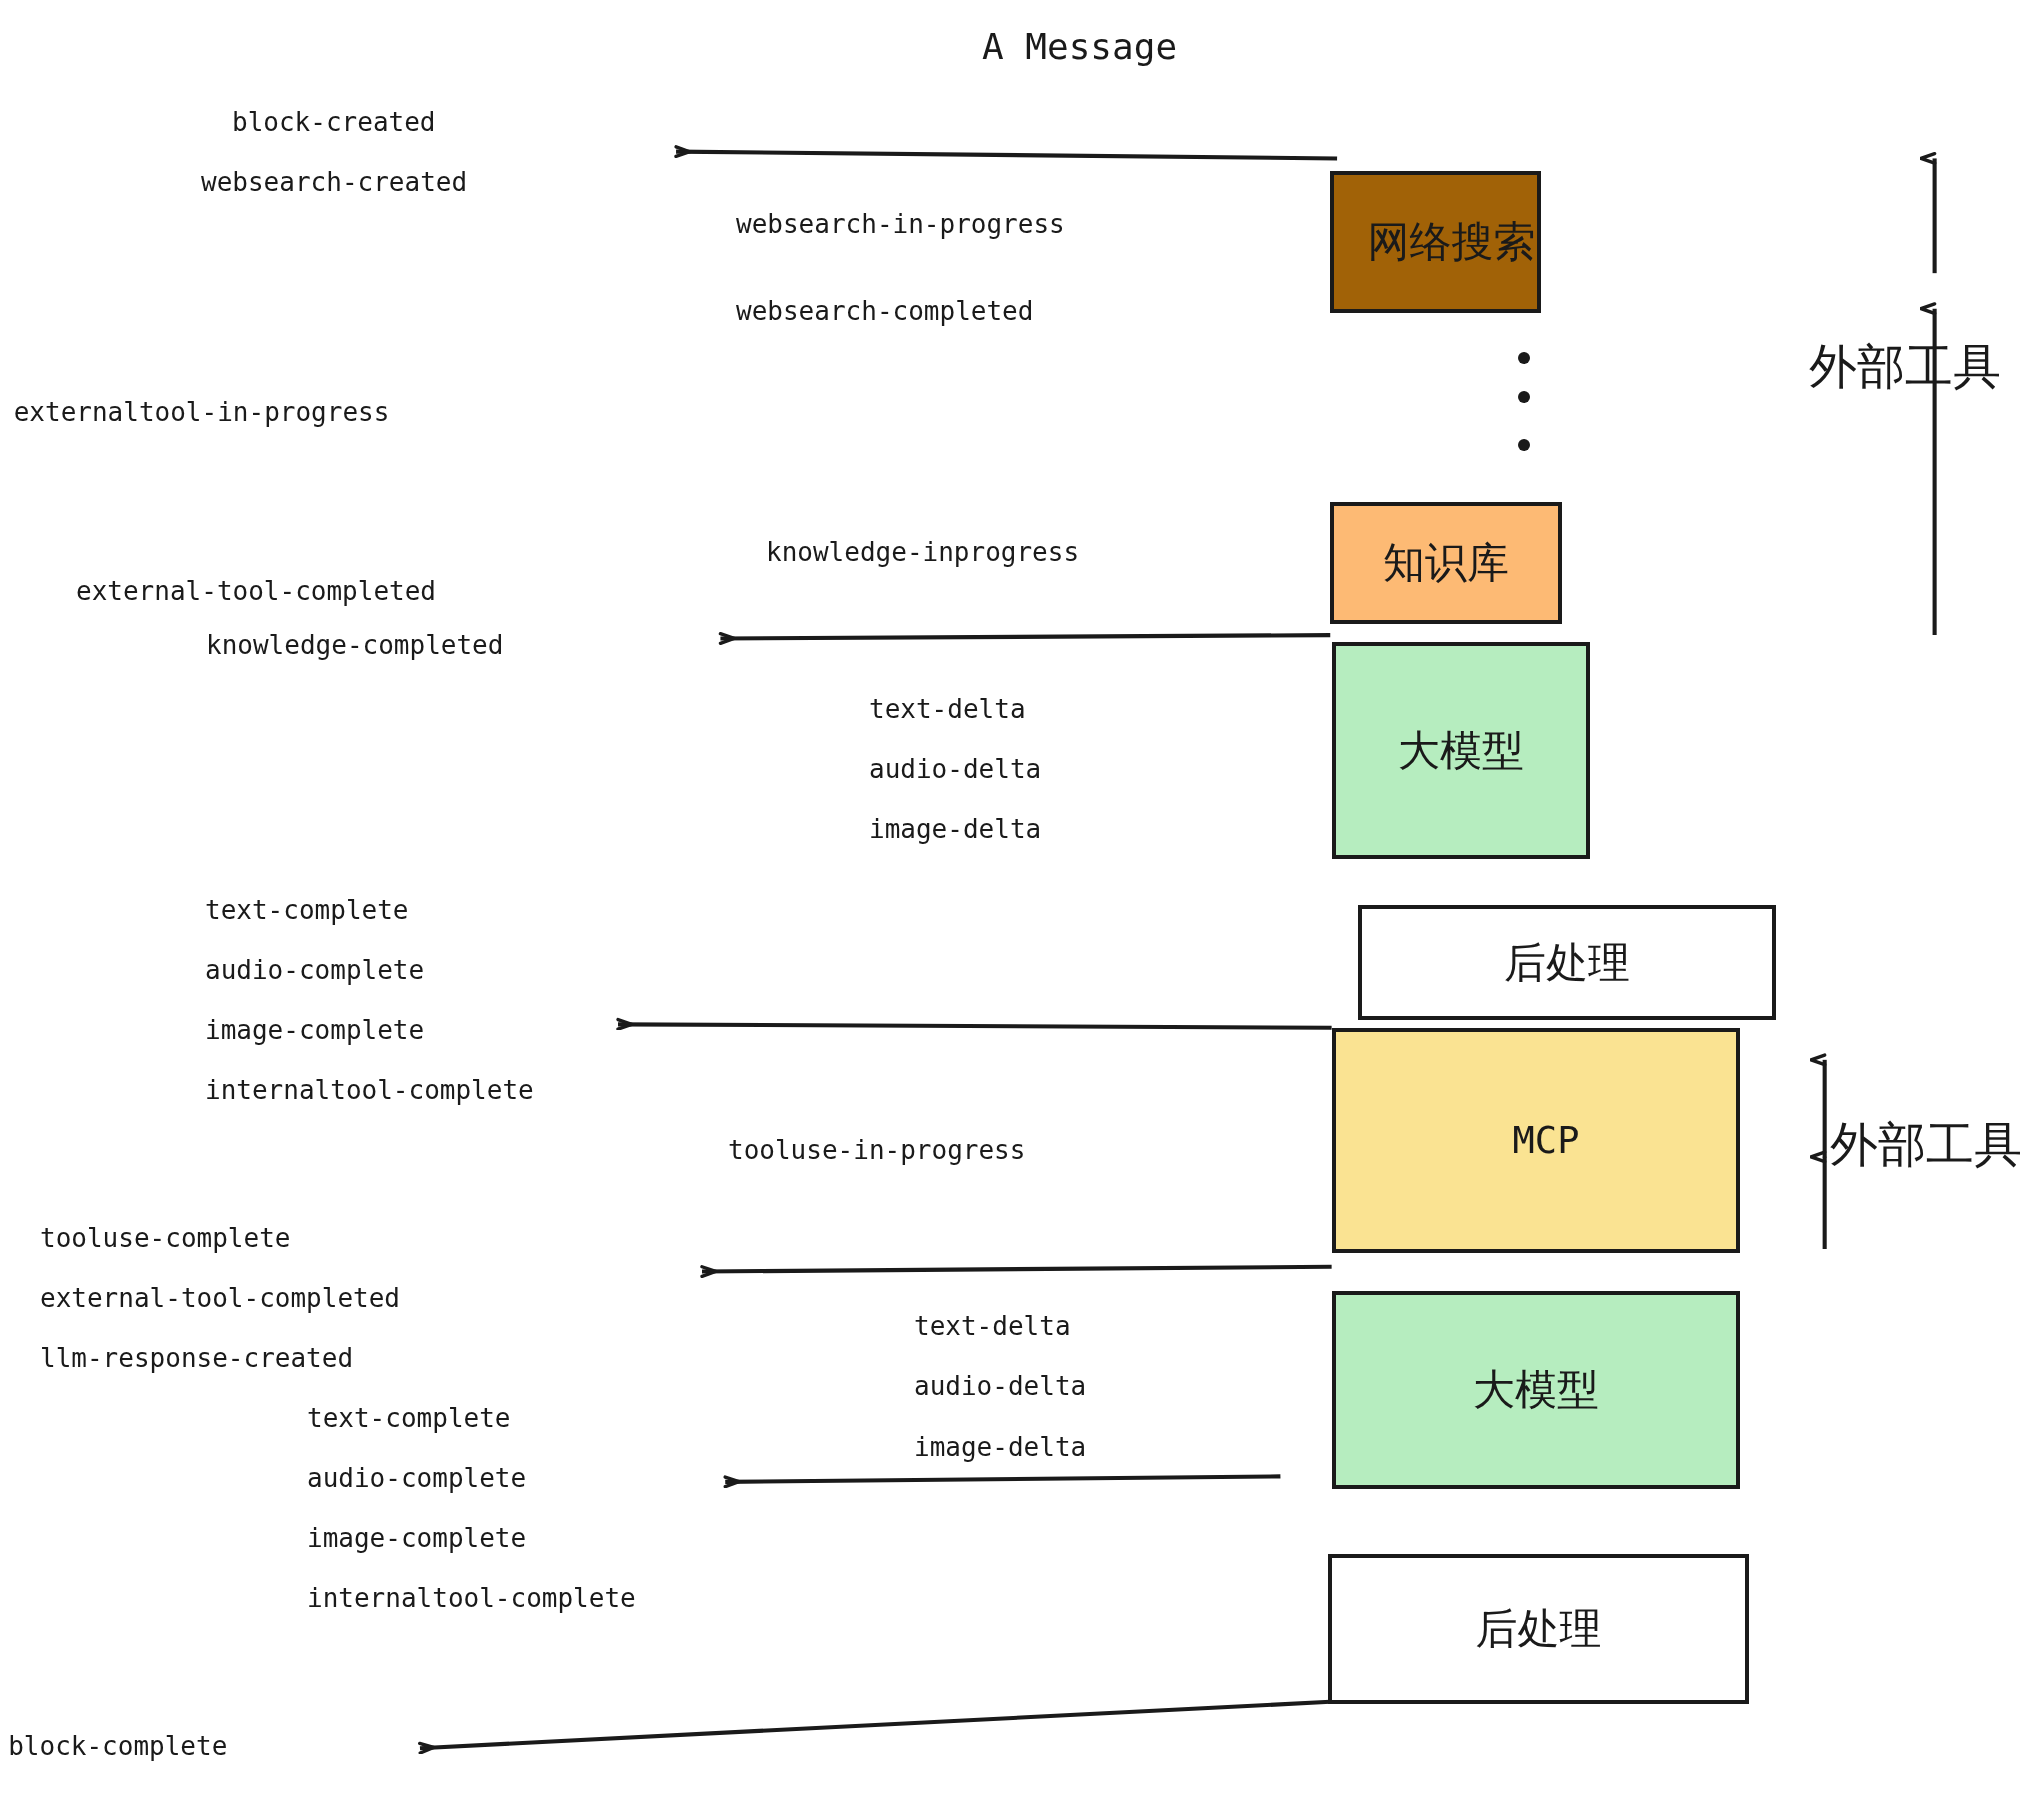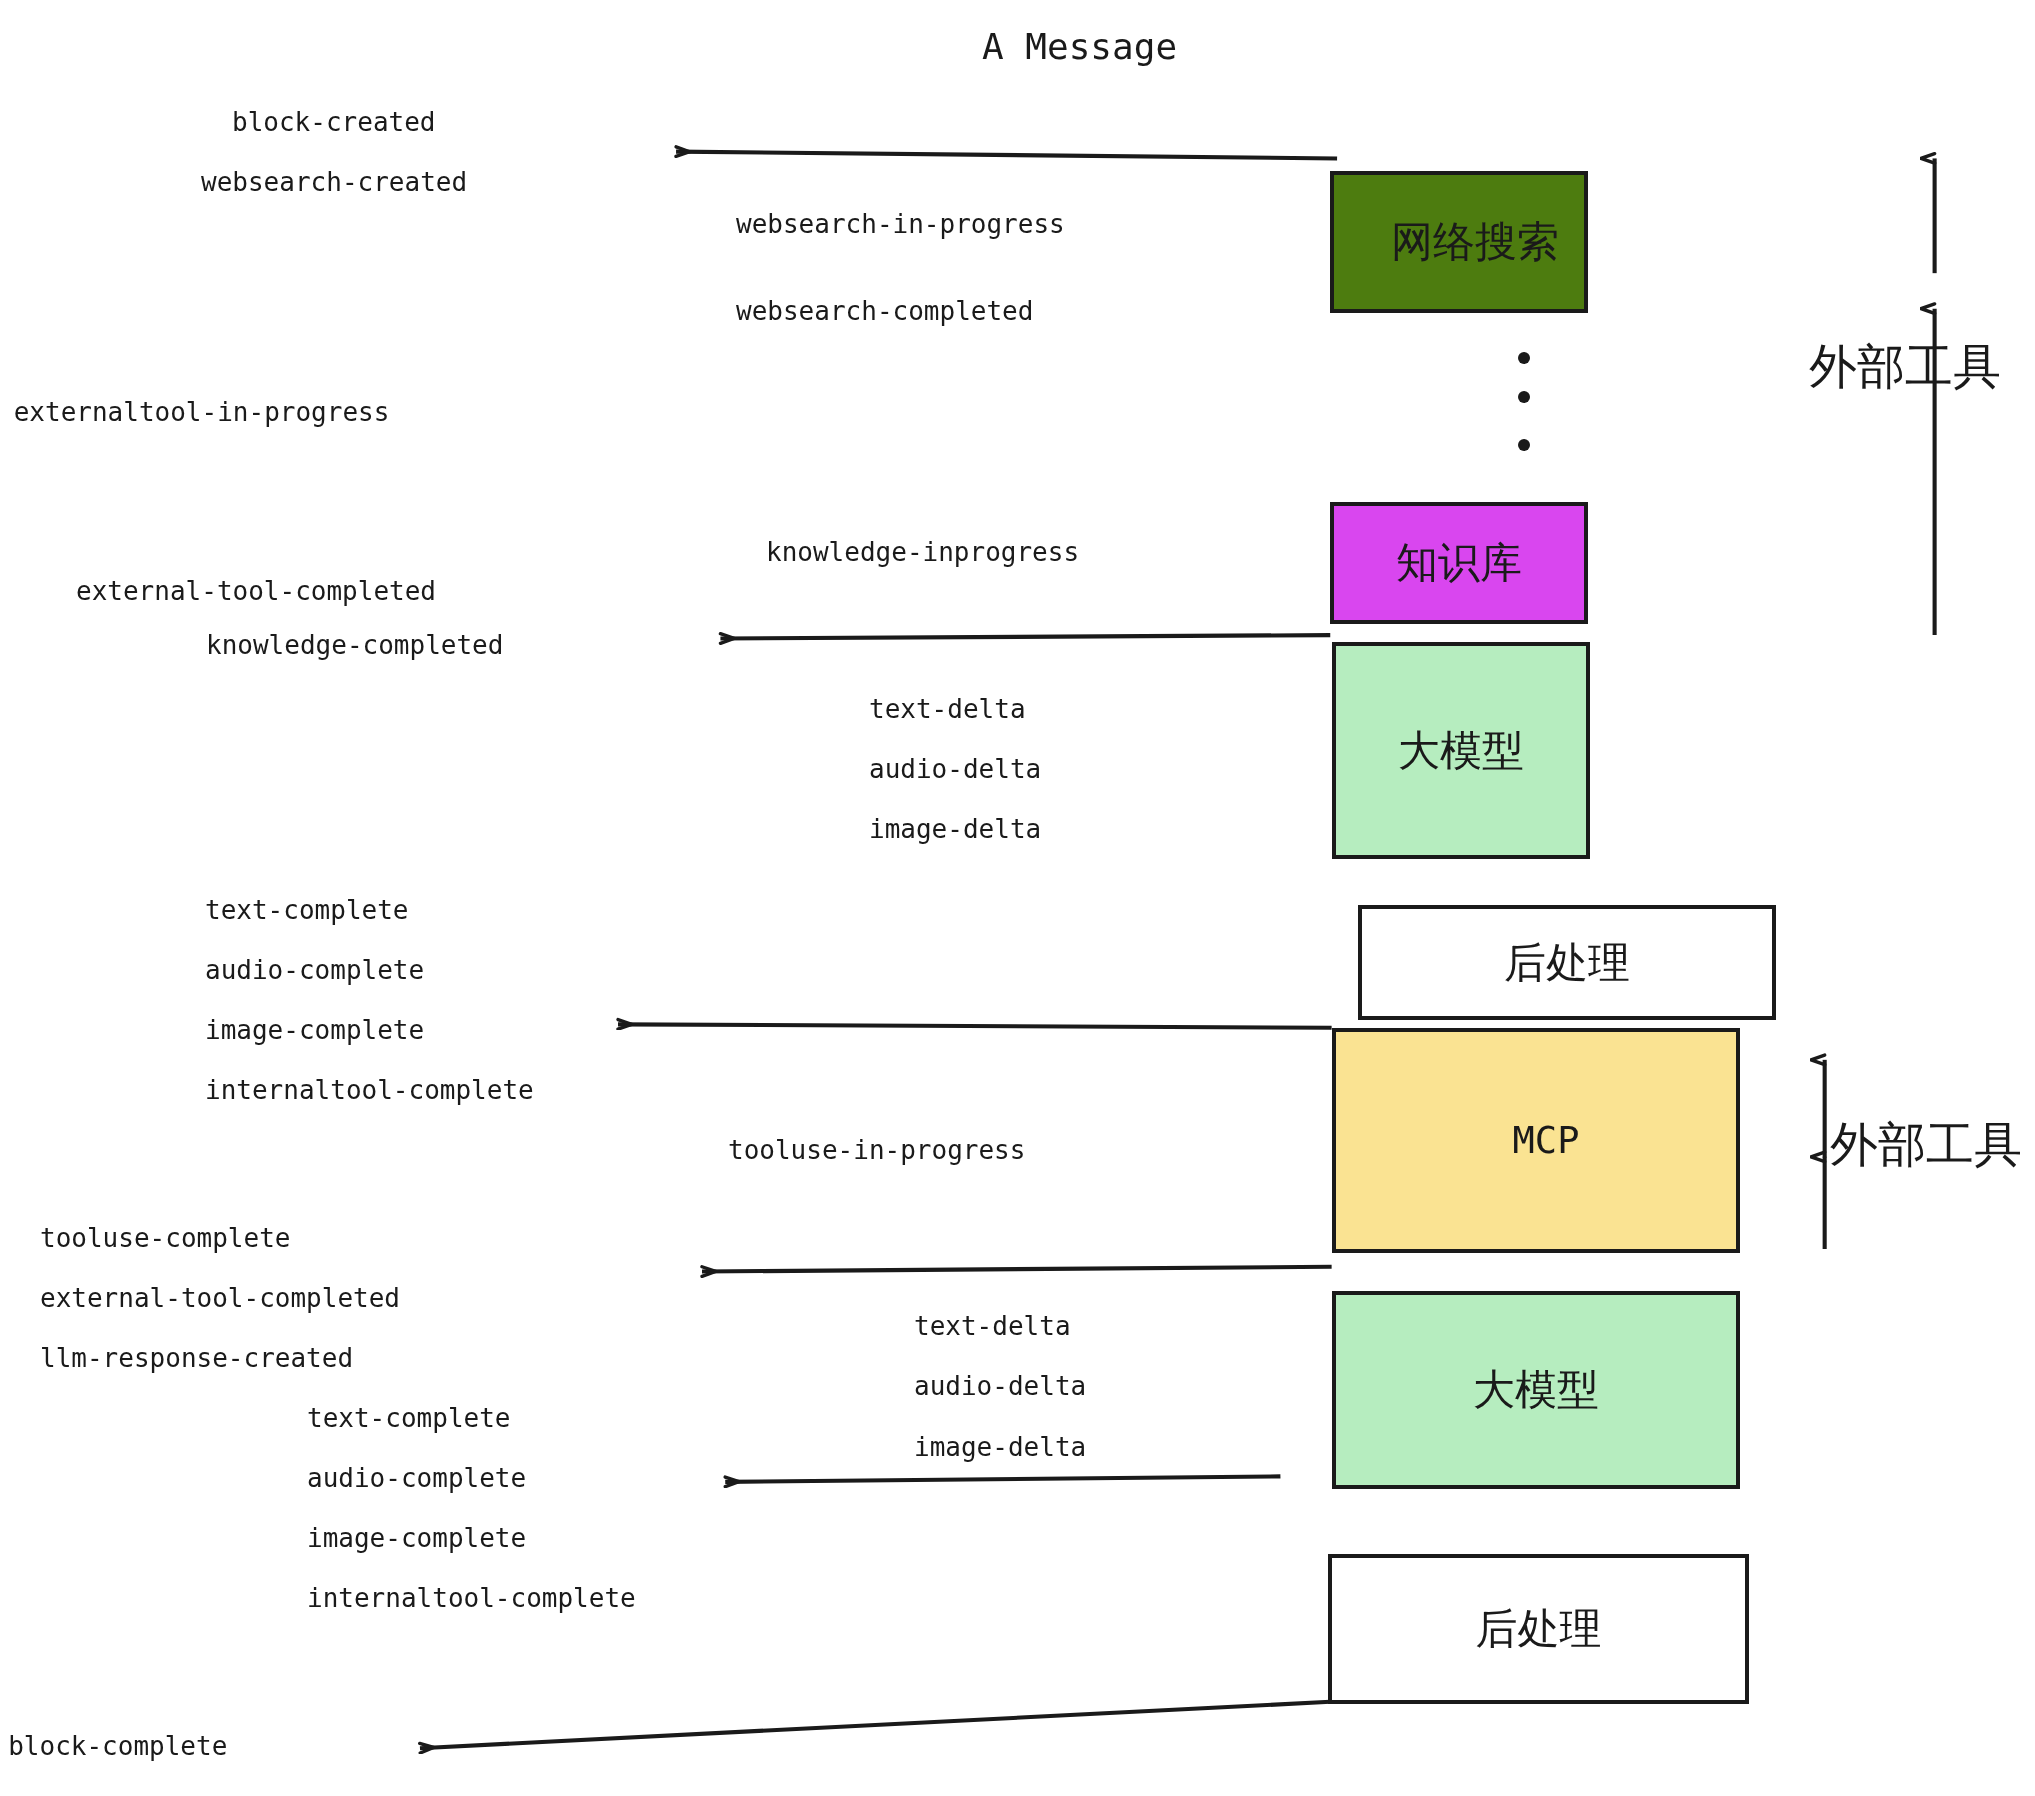--- a/index.html
+++ b/index.html
@@ -92,25 +92,25 @@
 
     <line x1="2833" y1="400" x2="2833" y2="232" stroke="#1a1a1a" stroke-width="6" marker-end="url(#ah-up)"></line>
     <line x1="2833" y1="452" x2="2833" y2="930" stroke="#1a1a1a" stroke-width="6" marker-end="url(#ah-up)" transform="rotate(180 2833 691)"></line>
 
     <line x1="2672" y1="1695" x2="2672" y2="1552" stroke="#1a1a1a" stroke-width="6" marker-end="url(#ah-up)"></line>
     <line x1="2672" y1="1695" x2="2672" y2="1830" stroke="#1a1a1a" stroke-width="6" marker-end="url(#ah-up)" transform="rotate(180 2672 1762)"></line>
   </svg>
 
   <div class="title" style="left:982px; top:26px;">A Message</div>
 
-  <div class="box" style="left:1330px; top:171px; width:258px; height:142px; background:#4d7c0f;padding-left:32px;">
+  <div class="box" style="left:1330px; top:171px; width:211px; height:142px; background:#a16207;padding-left:32px;">
     <span>网络搜索</span>
   </div>
 
-  <div class="box" style="left:1330px; top:502px; width:258px; height:122px; background:#d946ef;">
+  <div class="box" style="left:1330px; top:502px; width:232px; height:122px; background:#fdba74;">
     <span>知识库</span>
   </div>
 
   <div class="box" style="left:1332px; top:642px; width:258px; height:217px; background:#B6EDBF;">
     <span>大模型</span>
   </div>
 
   <div class="box" style="left:1358px; top:905px; width:418px; height:115px; background:#FFFFFF;">
     <span>后处理</span>
   </div>

